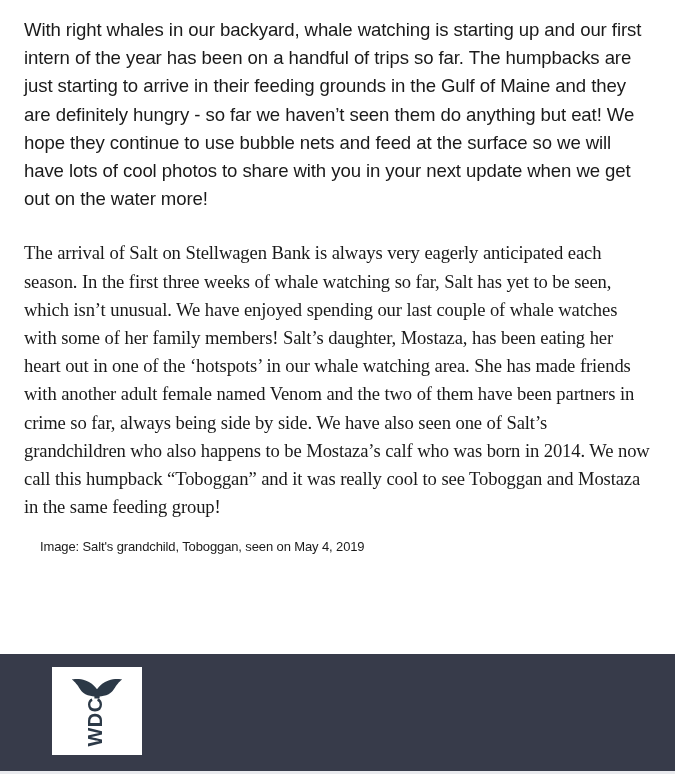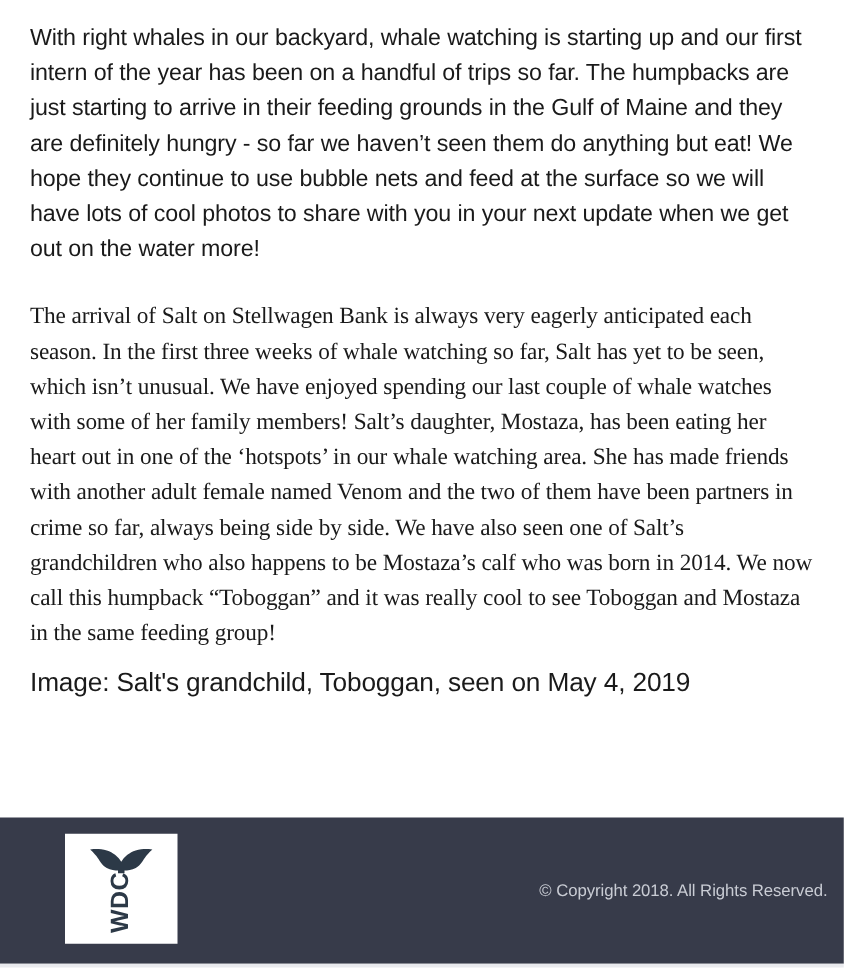--- a/index.html
+++ b/index.html
@@ -39,24 +39,24 @@
     width: 628px;
     word-spacing: 0.1px;
   }
 
   .para.last {
     margin-bottom: 0;
     font-family: Liberation Serif, serif;
   }
 
   .caption {
-    font-size: 21px;
+    font-size: 13px;
     line-height: 28.2px;
     color: #1a1a1a;
-    margin: 12px 0 0 0;
+    margin: 12px 0 0 16px;
     letter-spacing: -0.12px;
   }
 
   
   .footer {
     position: absolute;
     left: 0;
     top: 654px;
     width: 675px;
     height: 117px;
@@ -124,19 +124,18 @@
 
     <div class="logo-tile">
       <svg class="logo-mark" viewBox="0 0 54 74" aria-hidden="true">
 
         <path fill="#2c3947" d="M2 5.5 C2 5.5 9 4.2 15.5 6.4 C20.6 8.1 23.8 11.0 25.6 13.4 L27 15.3 L28.4 13.4 C30.2 11.0 33.4 8.1 38.5 6.4 C45 4.2 52 5.5 52 5.5 C52 5.5 49.3 7.6 46.9 10.8 C44.2 14.4 42.9 18.0 38.6 20.3 C35.6 21.9 31.9 22.3 29.6 22.4 L29.6 24.6 L24.4 24.6 L24.4 22.4 C22.1 22.3 18.4 21.9 15.4 20.3 C11.1 18.0 9.8 14.4 7.1 10.8 C4.7 7.6 2 5.5 2 5.5 Z"></path>
 
         <text x="27" y="48" fill="#2c3947" font-family="'Liberation Sans', sans-serif" font-size="20" font-weight="bold" letter-spacing="0.4" text-anchor="middle" dominant-baseline="middle" transform="rotate(-90 27 48)">WDC</text>
       </svg>
     </div>
 
-    <div class="copyright">© Copyright 2018. All Rights Reserved.</div>
 
   </div>
 
   <div class="footer-edge"></div>
 
 </div>
 
 </body></html>

